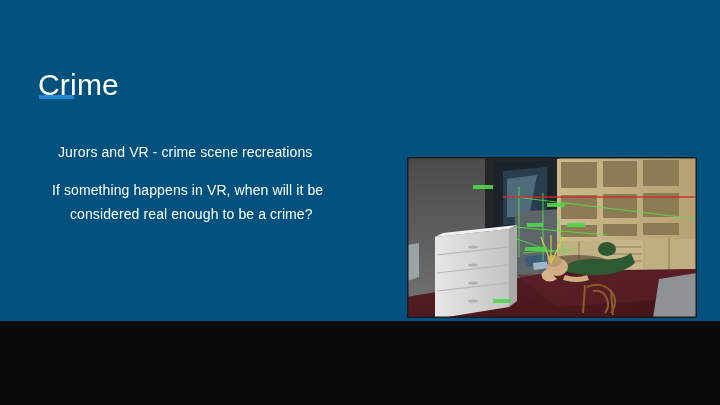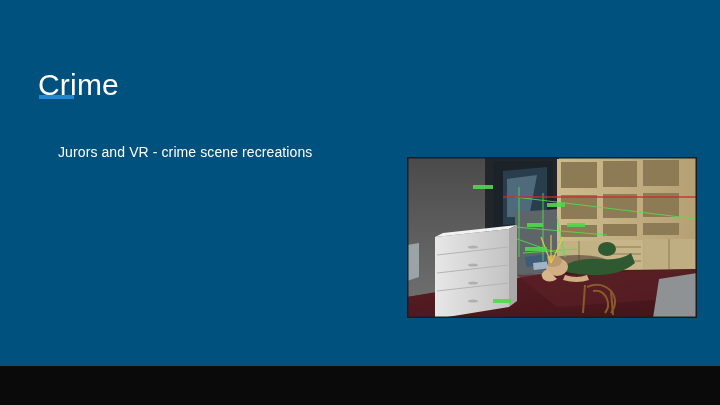--- a/index.html
+++ b/index.html
@@ -3,21 +3,21 @@
 <meta charset="utf-8">
 <style>
   html, body {
     margin: 0;
     padding: 0;
     background: #0a0a0a;
   }
   #slide {
     position: relative;
     width: 720px;
-    height: 366px;
+    height: 321px;
     background: #00517e;
     overflow: hidden;
     font-family: "Liberation Sans", sans-serif;
     -webkit-font-smoothing: antialiased;
   }
 
   
   #title {
     position: absolute;
     left: 38px;
@@ -106,20 +106,21 @@
 </head>
 <body>
 
 <div id="slide">
 
   <h1 id="title">Crime</h1>
   <div id="accent-bar"></div>
 
   <div id="body">
     <p class="bullet first">Jurors and VR - crime scene recreations</p>
+    <p class="bullet">If something happens in VR, when will it be considered real enough to be a crime?</p>
   </div>
 
   <div id="picture">
     <svg width="290" height="161" viewBox="0 0 290 161">
       <defs>
         <linearGradient id="wallg" x1="0" y1="0" x2="0" y2="1">
           <stop offset="0" stop-color="#4a4a4a"></stop>
           <stop offset="1" stop-color="#6e6e6e"></stop>
         </linearGradient>
         <linearGradient id="floorg" x1="0" y1="0" x2="1" y2="1">

